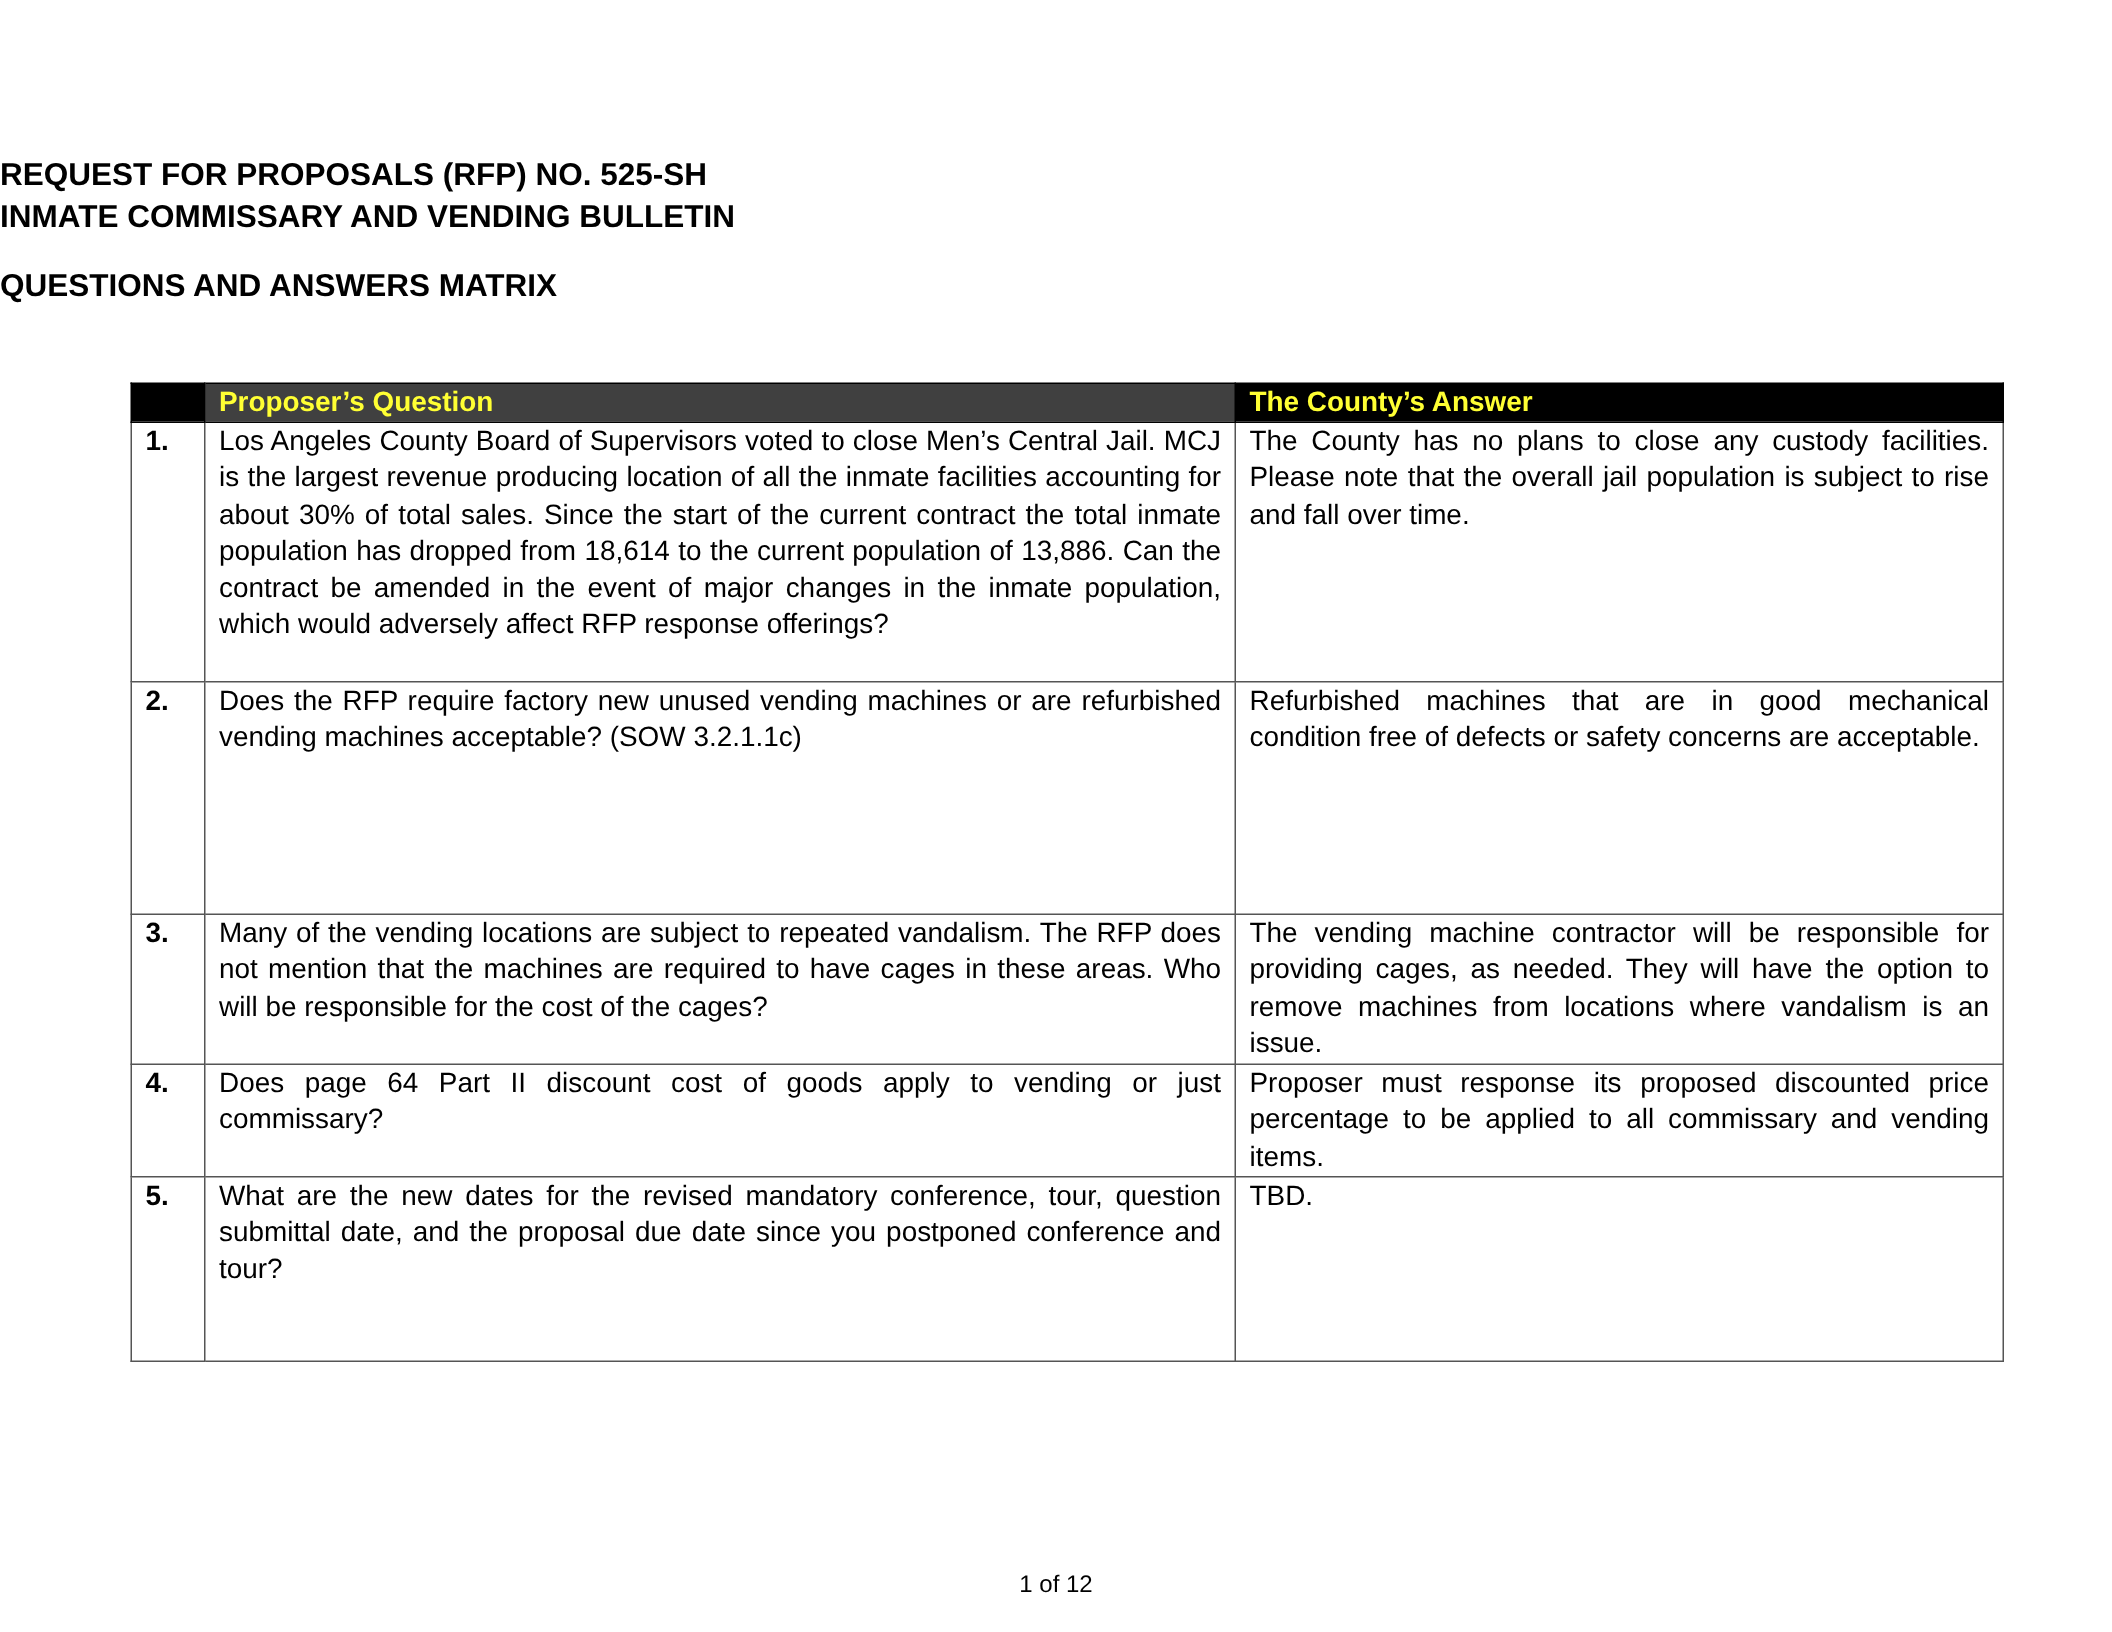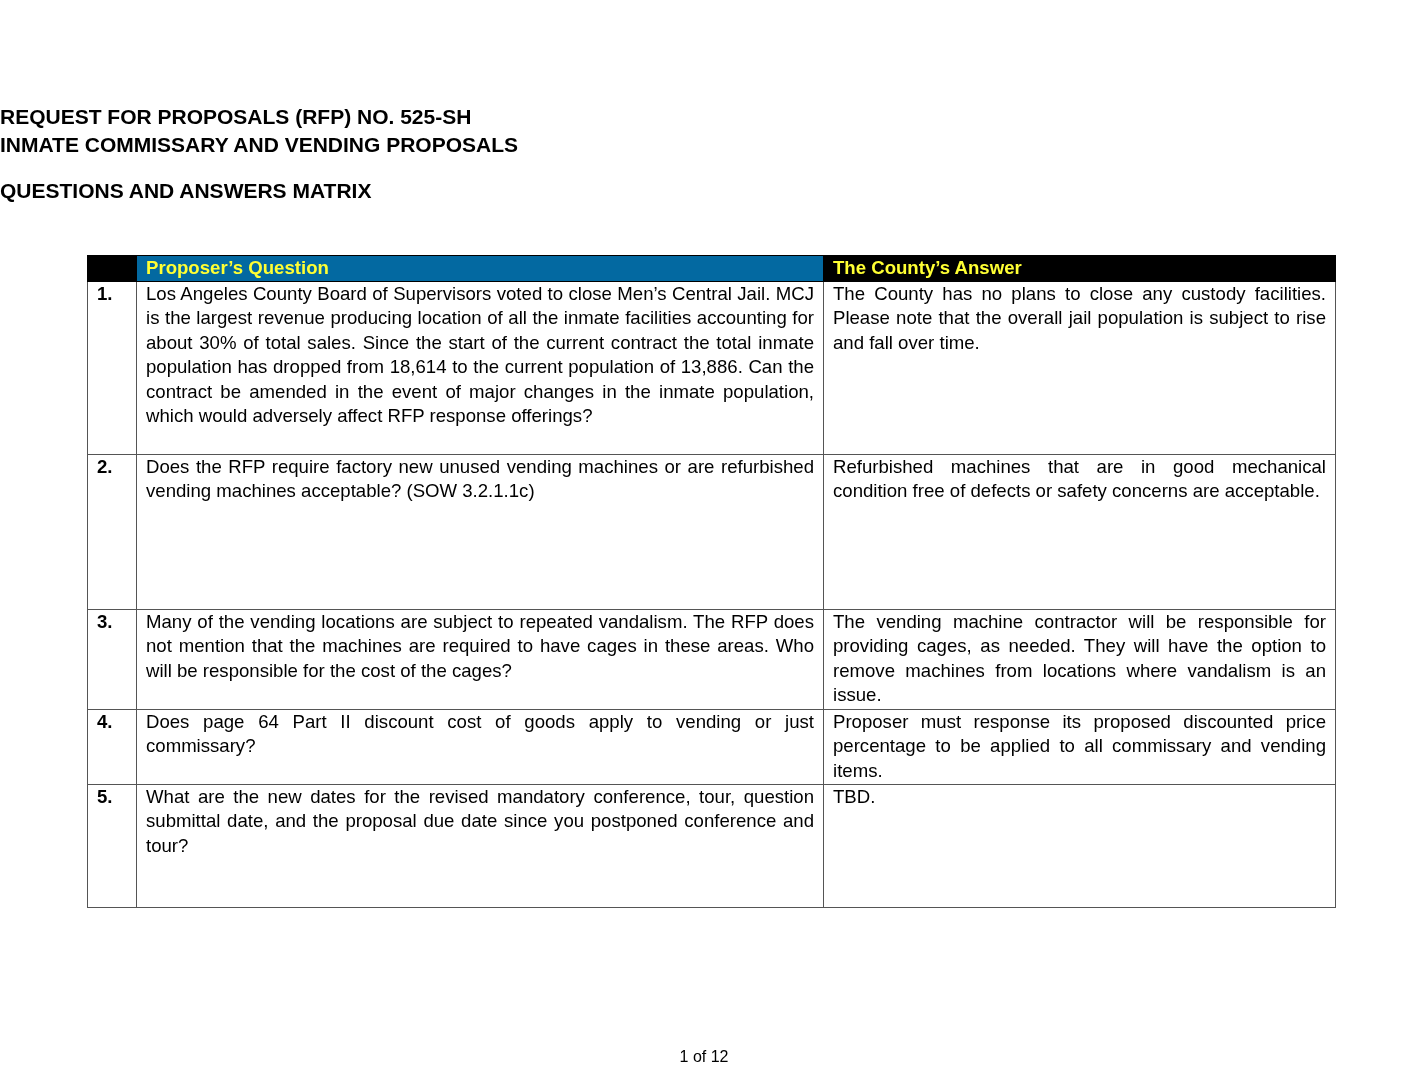--- a/index.html
+++ b/index.html
@@ -18,31 +18,31 @@
   tr.r3 td { height: 99px; }
   tr.r4 td { height: 74px; }
   tr.r5 td { height: 122px; }
   .footer { position: absolute; top: 1048px; left: 0; width: 1408px; text-align: center; font-size: 16px; }
 </style>
 </head>
 <body>
 
 <div class="titles">
   <div>REQUEST FOR PROPOSALS (RFP) NO. 525-SH</div>
-  <div>INMATE COMMISSARY AND VENDING PROPOSALS</div>
+  <div>INMATE COMMISSARY AND VENDING BULLETIN</div>
   <div class="block2">
     <div>QUESTIONS AND ANSWERS MATRIX</div>
   </div>
 </div>
 
 <table class="qa">
   <thead>
     <tr>
       <th class="num-h" style="background: rgb(0, 0, 0); color: rgb(255, 255, 51);"></th>
-      <th class="q-h" style="background: #0369a1; color: rgb(255, 255, 51);">Proposer’s Question</th>
+      <th class="q-h" style="background: #404040; color: rgb(255, 255, 51);">Proposer’s Question</th>
       <th style="background: rgb(0, 0, 0); color: rgb(255, 255, 51);">The County’s Answer</th>
     </tr>
   </thead>
   <tbody>
     <tr class="r1">
       <td class="num">1.</td>
       <td class="q">Los Angeles County Board of Supervisors voted to close Men’s Central Jail.  MCJ is the largest revenue producing location of all the inmate facilities accounting for about 30% of total sales. Since the start of the current contract the total inmate population has dropped from 18,614 to the current population of 13,886.  Can the contract be amended in the event of major changes in the inmate population, which would adversely affect RFP response offerings?</td>
       <td class="a">The County has no plans to close any custody facilities.  Please note that the overall jail population is subject to rise and fall over time.</td>
     </tr>
     <tr class="r2">

